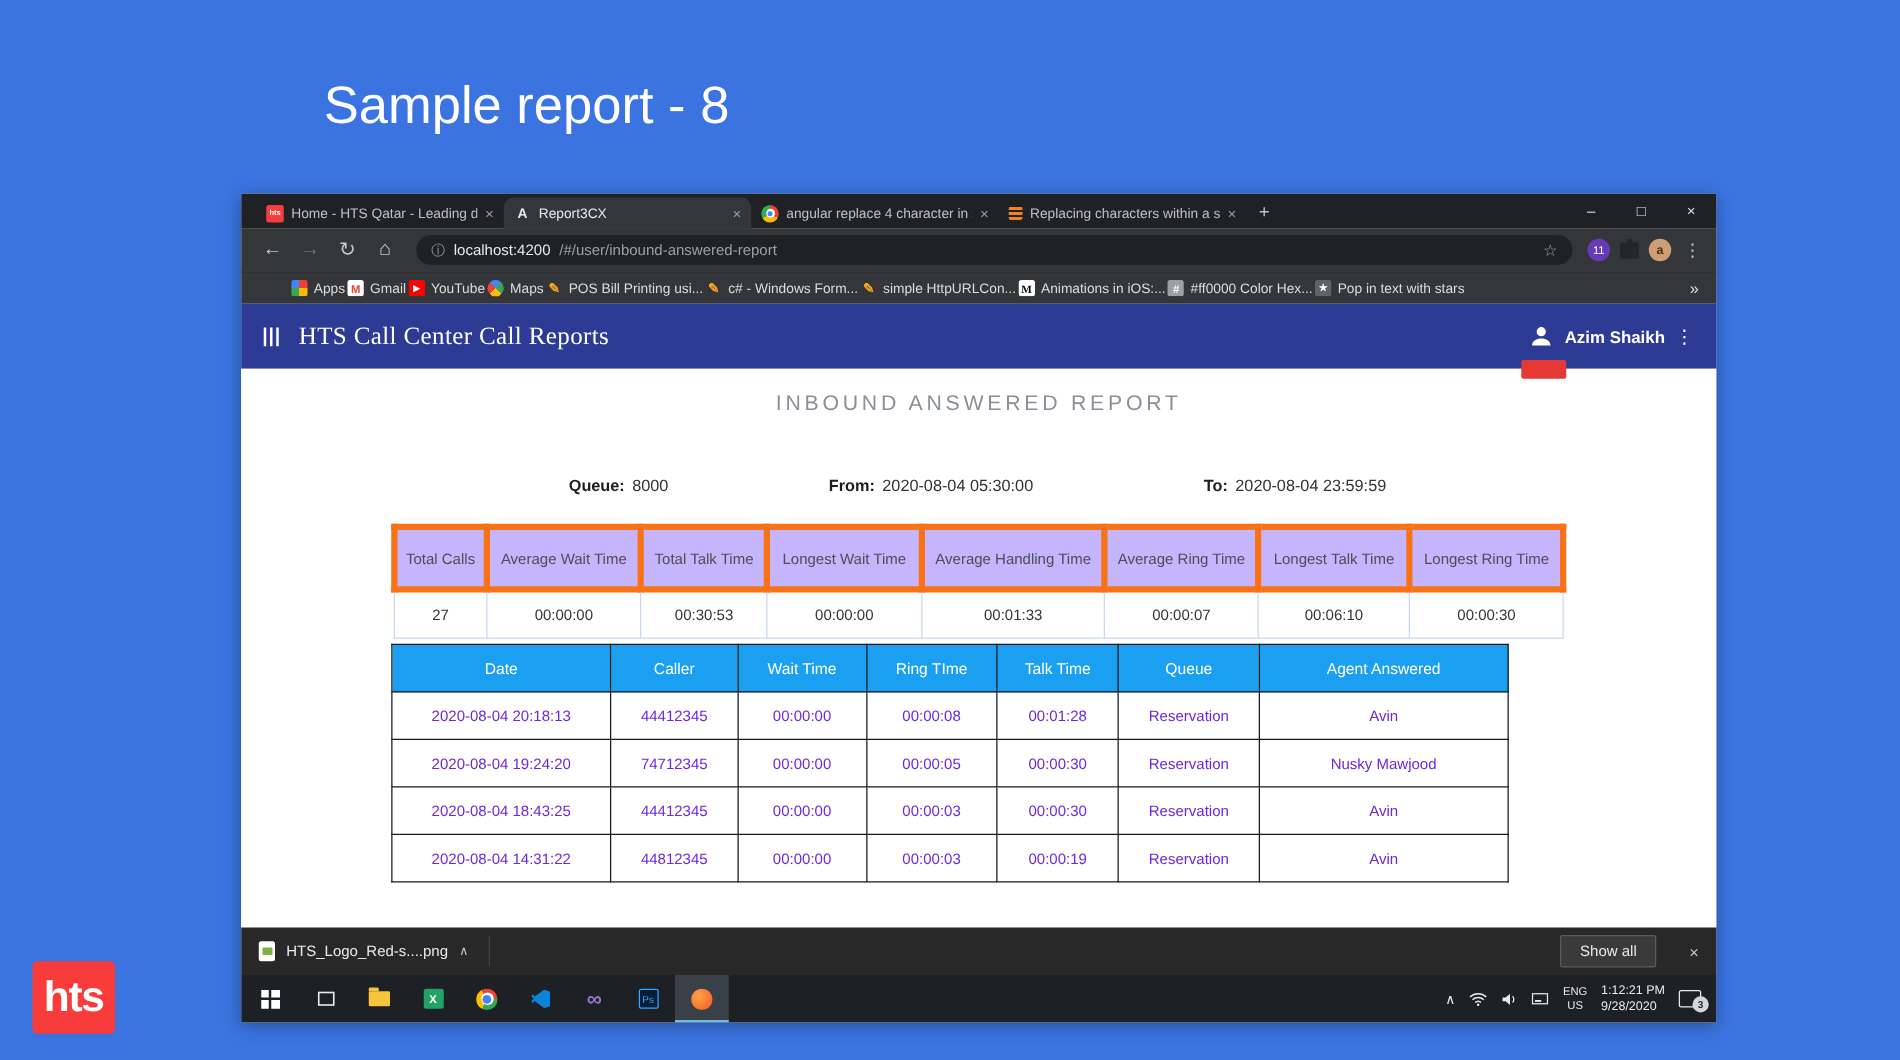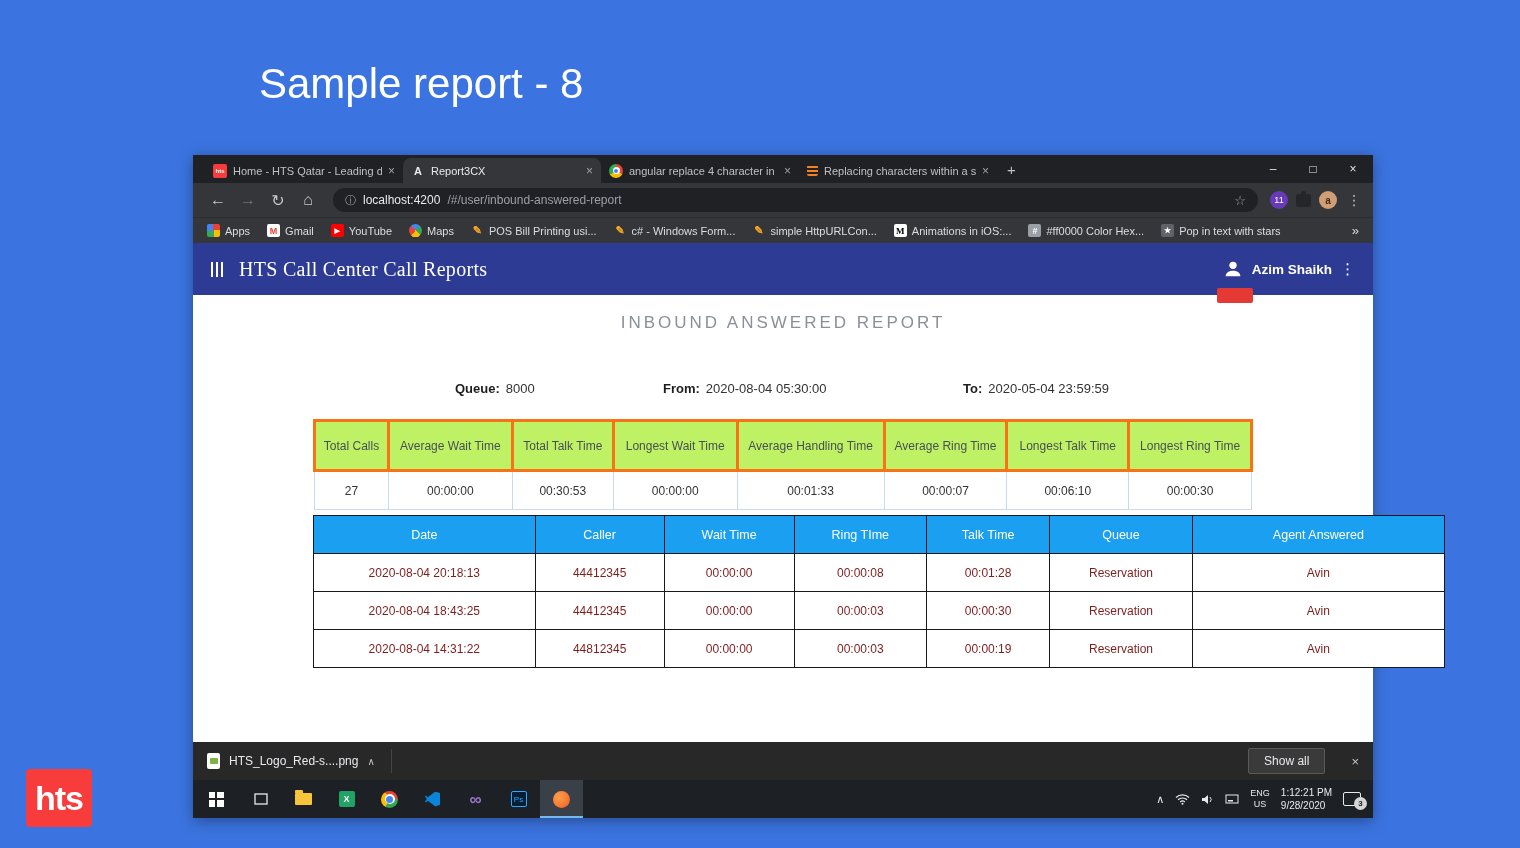--- a/index.html
+++ b/index.html
@@ -49,21 +49,21 @@
                 font-size:9px; color:#fff; flex:none; }
   .ext-purple { background:#673ab7; }
   .ext-puzzle { width:15px; height:13px; background:#24262a; border-radius:2px; position:relative; margin:0 4px; }
   .ext-puzzle::before { content:''; position:absolute; top:-3px; left:5px; width:5px; height:5px; background:#24262a; border-radius:50%; }
   .avatar-a { background:#cf9e76; color:#4a2c14; font-weight:bold; font-size:10px; }
   .kebab { color:#c4c7c5; font-size:14px; margin-left:6px; }
 
   
   .bookmarks { height:26px; background:#35363a; border-top:1px solid #2c2d30; display:flex; align-items:center;
                padding:0 14px; font-size:11px; color:#dbdde0; flex:none; }
-  .bm-list { display:flex; align-items:center; gap:17px; flex:1; overflow:hidden; }
+  .bm-list { display:flex; align-items:center; gap:2px; flex:1; overflow:hidden;margin-left:26px; }
   .bm-item { display:flex; align-items:center; gap:5px; white-space:nowrap; }
   .bm-icon { width:13px; height:13px; border-radius:2px; display:flex; align-items:center; justify-content:center;
              font-size:9px; font-weight:bold; flex:none; }
   .bi-apps-grid { background:conic-gradient(#ea4335 0 25%, #fbbc05 0 50%, #34a853 0 75%, #4285f4 0); }
   .bi-gmail { background:#fff; color:#ea4335; }
   .bi-youtube { background:#f00; color:#fff; font-size:7px; }
   .bi-maps { border-radius:50% 50% 50% 0; transform:rotate(-45deg); background:conic-gradient(#4285f4 0 25%, #34a853 0 50%, #fbbc05 0 75%, #ea4335 0); }
   .bi-feather { color:#f5a623; font-size:11px; }
   .bi-medium { background:#fff; color:#000; font-family:"Liberation Serif",serif; }
   .bi-hex { background:#9aa0a6; color:#fff; }
@@ -83,31 +83,31 @@
   
   .content { flex:1; background:#fff; position:relative; z-index:3; }
   .report-title { position:absolute; top:18px; left:0; right:0; text-align:center; color:#8a9097; font-size:17px;
                   letter-spacing:3px; }
   .report-meta { position:absolute; top:86px; left:0; right:0; height:20px; font-size:13px; color:#333; }
   .meta-q { position:absolute; left:262px; } .meta-from { position:absolute; left:470px; } .meta-to { position:absolute; left:770px; }
   .meta-label { font-weight:bold; color:#1d1d1d; margin-right:6px; }
 
   table { border-collapse:collapse; table-layout:fixed; }
   .summary-table { position:absolute; top:124px; left:120px; width:940px; font-size:12px; }
-  .summary-table th { background:#bef264; border:3px solid #f97316; height:50px; font-weight:400; color:#4a4f55; }
+  .summary-table th { background:#c4b5fd; border:5px solid #f97316; height:50px; font-weight:400; color:#4a4f55; }
   .summary-table td { border:1px solid #c9d9f0; height:39px; text-align:center; color:#333; background:#fff; }
   .summary-table th:nth-child(1){width:7.9%} .summary-table th:nth-child(2){width:13.2%}
   .summary-table th:nth-child(3){width:10.8%} .summary-table th:nth-child(4){width:13.2%}
   .summary-table th:nth-child(5){width:15.7%} .summary-table th:nth-child(6){width:13.1%}
   .summary-table th:nth-child(7){width:13%}   .summary-table th:nth-child(8){width:13.1%}
 
-  .calls-table { position:absolute; top:220px; left:120px; width:1132px; font-size:12px; }
+  .calls-table { position:absolute; top:220px; left:120px; width:894px; font-size:12px; }
   .calls-table th { background:var(--table-header-bg,#1B9FF0); color:#fff; border:1px solid #17181b; height:38px;
                     font-weight:400; font-size:12.5px; }
-  .calls-table td { border:1px solid #17181b; height:38px; text-align:center; color:#7f1d1d; background:#fff; }
+  .calls-table td { border:1px solid #17181b; height:38px; text-align:center; color:#6d28d9; background:#fff; }
   .calls-table th:nth-child(1){width:19.6%} .calls-table th:nth-child(2){width:11.4%}
   .calls-table th:nth-child(3){width:11.5%} .calls-table th:nth-child(4){width:11.7%}
   .calls-table th:nth-child(5){width:10.9%} .calls-table th:nth-child(6){width:12.6%}
   .calls-table th:nth-child(7){width:22.3%}
 
   .red-badge { position:absolute; top:-7px; right:120px; width:36px; height:15px; background:var(--badge-red,#E53935);
                border-radius:2px; }
 
   
   .download-bar { height:38px; background:#282828; display:flex; align-items:center; padding:0 14px; color:#e8eaed;
@@ -274,21 +274,21 @@
     <div class="red-badge"></div>
     <div class="report-title">INBOUND ANSWERED REPORT</div>
     <div class="report-meta">
       <span class="meta-q">
         <span class="meta-label">Queue:</span><span>8000</span>
       </span>
       <span class="meta-from">
         <span class="meta-label">From:</span><span>2020-08-04 05:30:00</span>
       </span>
       <span class="meta-to">
-        <span class="meta-label">To:</span><span>2020-05-04 23:59:59</span>
+        <span class="meta-label">To:</span><span>2020-08-04 23:59:59</span>
       </span>
     </div>
     <table class="summary-table">
       <thead>
           <tr>
             <th>Total Calls</th>
             <th>Average Wait Time</th>
             <th>Total Talk Time</th>
             <th>Longest Wait Time</th>
             <th>Average Handling Time</th>
@@ -324,20 +324,29 @@
         </thead>
       <tbody>
           <tr>
             <td>2020-08-04 20:18:13</td>
             <td>44412345</td>
             <td>00:00:00</td>
             <td>00:00:08</td>
             <td>00:01:28</td>
             <td>Reservation</td>
             <td>Avin</td>
+          </tr>
+          <tr>
+            <td>2020-08-04 19:24:20</td>
+            <td>74712345</td>
+            <td>00:00:00</td>
+            <td>00:00:05</td>
+            <td>00:00:30</td>
+            <td>Reservation</td>
+            <td>Nusky Mawjood</td>
           </tr>
           <tr>
             <td>2020-08-04 18:43:25</td>
             <td>44412345</td>
             <td>00:00:00</td>
             <td>00:00:03</td>
             <td>00:00:30</td>
             <td>Reservation</td>
             <td>Avin</td>
           </tr>

